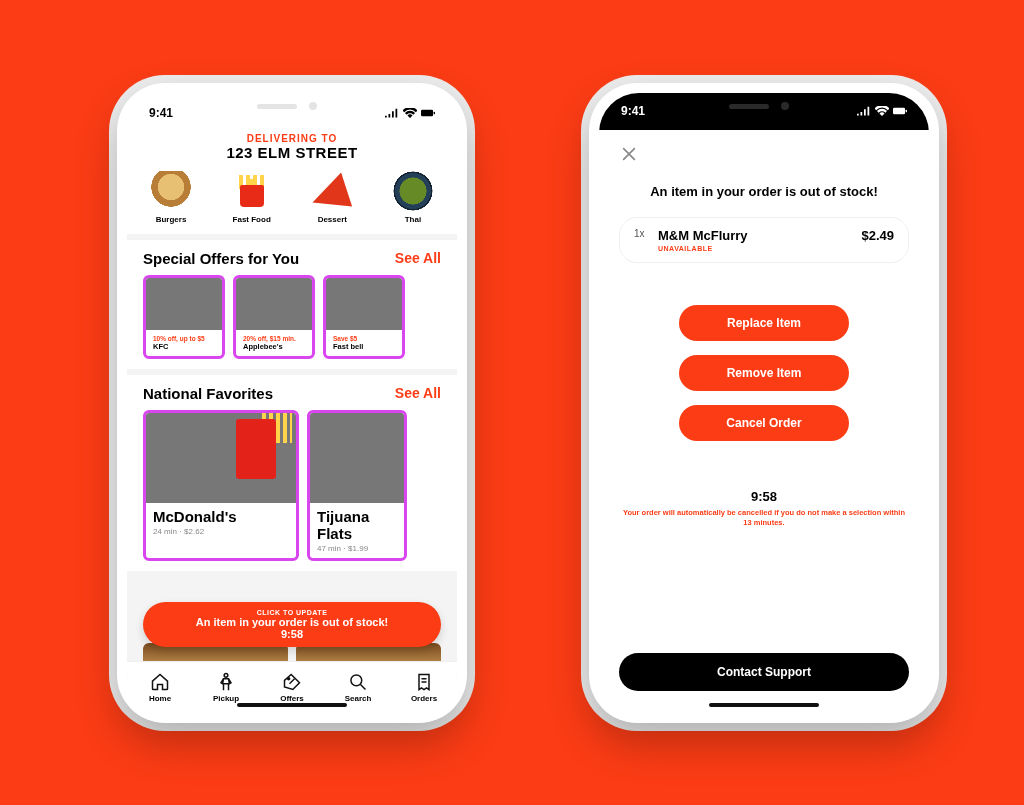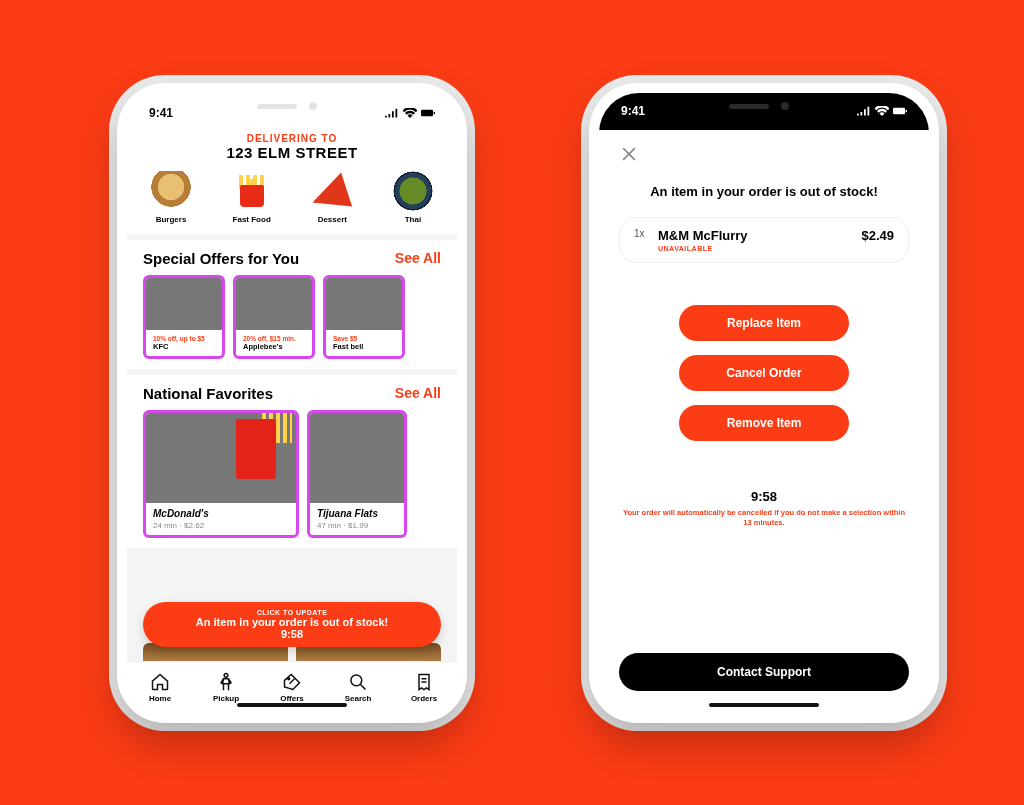--- a/index.html
+++ b/index.html
@@ -70,21 +70,21 @@
   .h-scroll { display:flex; gap:8px; overflow:hidden; }
   .card { border:3px solid #d946ef; border-radius:6px; overflow:hidden; flex:0 0 auto; background:#fff;}
   .card .img { background:#777; }
   .card .txt { padding:5px 7px; }
   .offer { width:82px; }
   .offer .img { height:52px; }
   .offer .promo { font-size:6.5px; font-weight:700; color:#fb3c15; }
   .offer .rest  { font-size:7.5px; font-weight:700; }
   .fav { width:156px; }
   .fav .img { height:90px; }
-  .fav .rest { font-size:10px; font-weight:800;font-style:italic; }
+  .fav .rest { font-size:15px; font-weight:800; }
   .fav .meta { font-size:8px; color:#888; margin-top:2px;}
   .banner {
     position:absolute; left:16px; right:16px; bottom:66px;
     background:#fb3c15; color:#fff; text-align:center;
     border-radius:24px; padding:7px 20px; font-weight:800; z-index:4;
     box-shadow:0 4px 10px rgba(0,0,0,.15);
   }
   .banner .t1{font-size:7px;letter-spacing:.5px;}
   .banner .t2{font-size:11px;}
   .banner .t3{font-size:11px;}
@@ -303,22 +303,22 @@
         <div class="qty">1x</div>
         <div>
           <div class="item-name">M&amp;M McFlurry</div>
           <div class="unavail">UNAVAILABLE</div>
         </div>
         <div class="price">$2.49</div>
       </div>
 
       <div class="action-col">
         <div class="pill">Replace Item</div>
+        <div class="pill">Remove Item</div>
         <div class="pill">Cancel Order</div>
-        <div class="pill">Remove Item</div>
       </div>
 
       <div class="timer-block">
         <div class="timer">9:58</div>
         <div class="warn">Your order will automatically be cancelled if you do not make a selection within 13 minutes.</div>
       </div>
 
       <div class="support">Contact Support</div>
     </div>
     <div class="home-indicator"></div>

